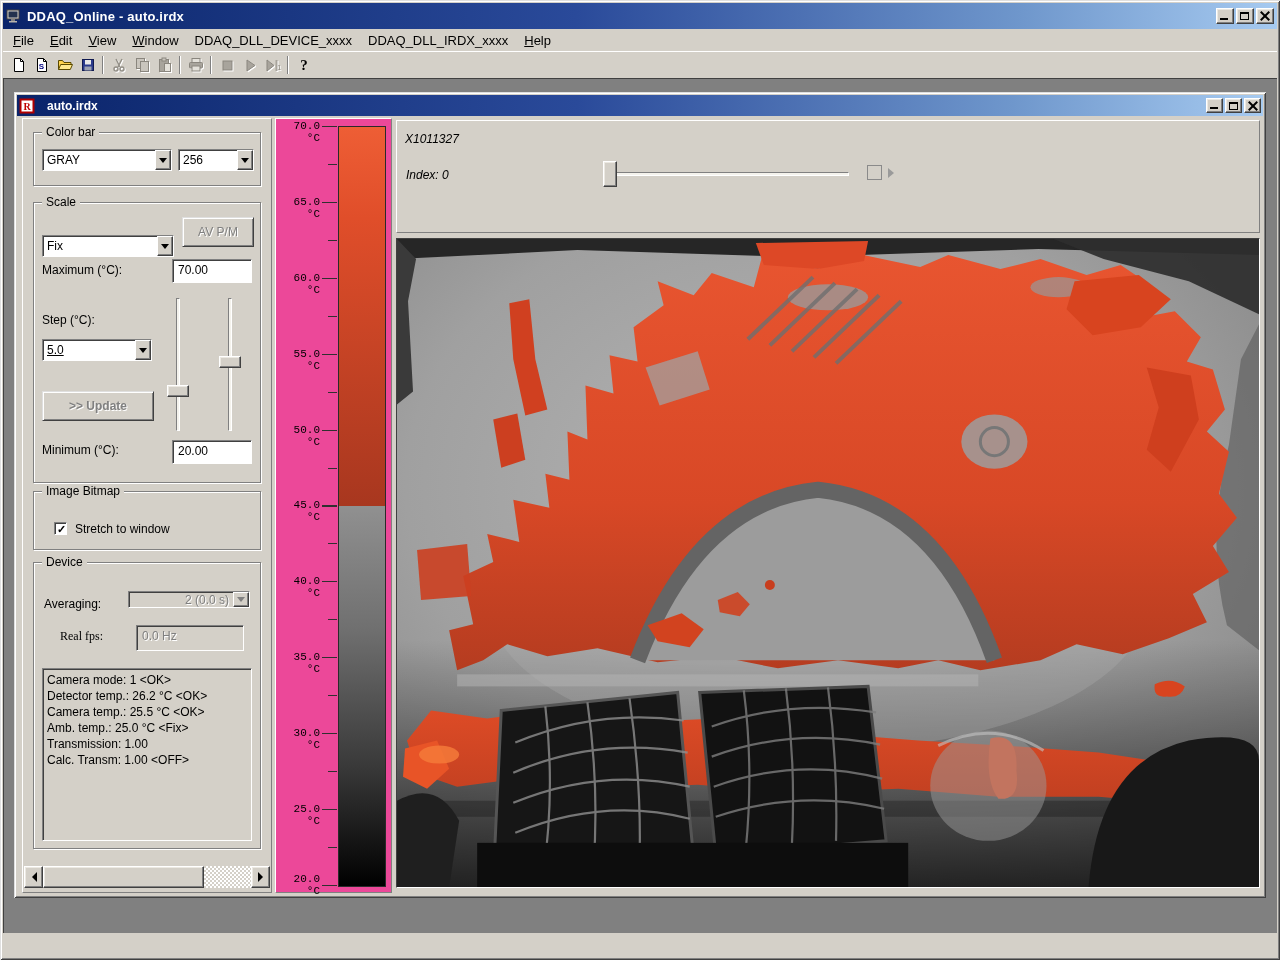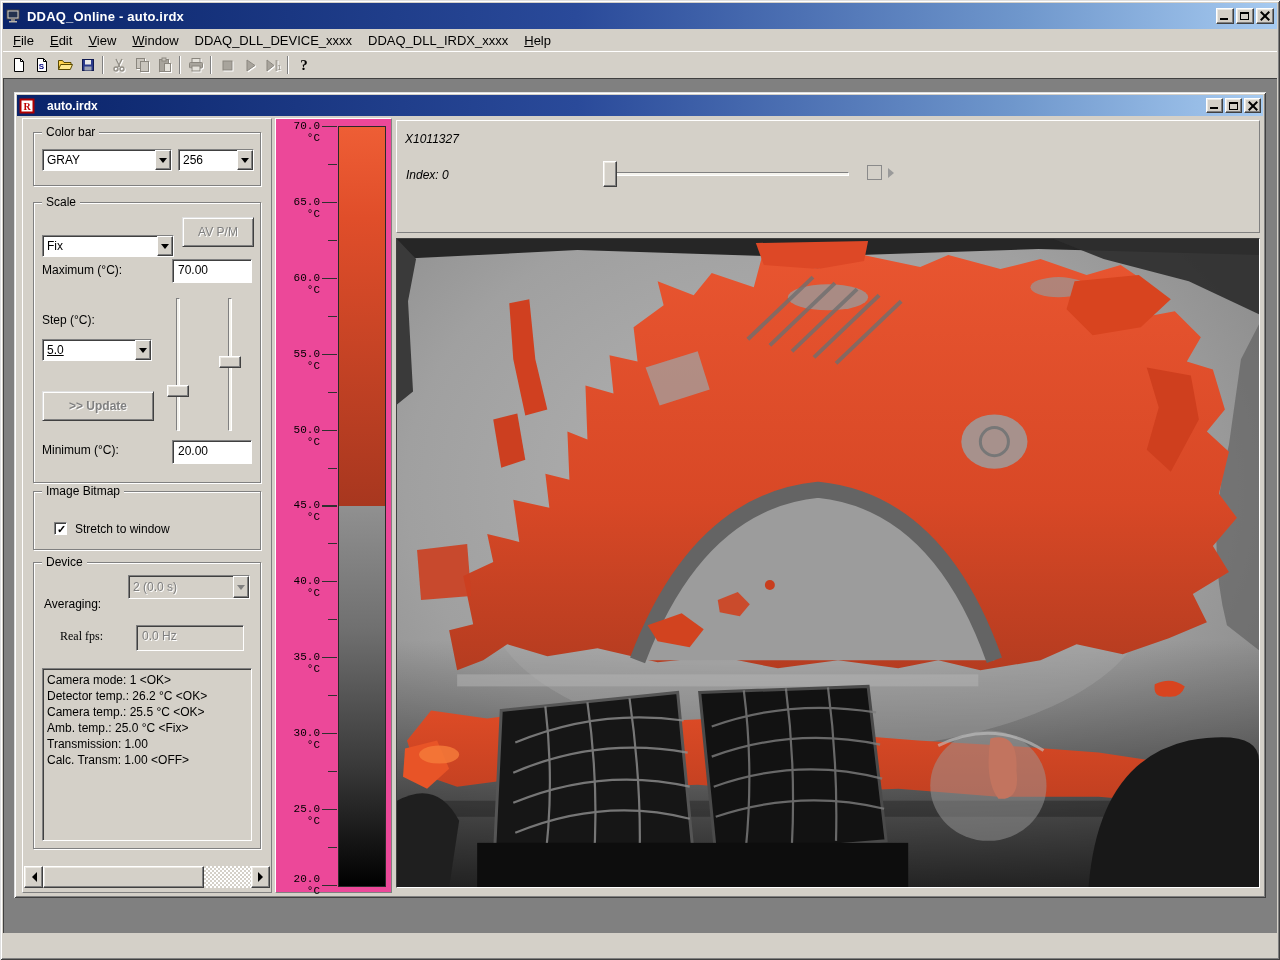--- a/index.html
+++ b/index.html
@@ -329,21 +329,21 @@
             <span class="legend">Image Bitmap</span>
             <div class="checkbox" style="left:20px; top:30px;">
               <span class="check">✓</span>
             </div>
             <div class="label" style="left:41px; top:30px;">Stretch to window</div>
           </div>
 
           <div class="groupbox" style="left:10px; top:443px; width:228px; height:287px;">
             <span class="legend">Device</span>
             <div class="label" style="left:10px; top:34px;">Averaging:</div>
-            <div class="combo disabled" style="left:94px; top:12px; width:122px; height:24px;">
+            <div class="combo disabled" style="left:94px; top:28px; width:122px; height:17px;text-align:right;">
               <span class="val">2 (0.0 s)</span>
               <span class="drop">
                   <span class="arrow-down"></span>
                 </span>
             </div>
             <div class="label" style="left:26px; top:66px;font-family:Liberation Serif, serif;">Real fps:</div>
             <div class="textbox disabled" style="left:102px; top:62px; width:108px; height:26px;">0.0 Hz</div>
 
             <div class="sunken" style="position:absolute; left:8px; top:105px; width:210px; height:173px; background:#d4d0c8; padding:3px 4px; font-size:12px; line-height:16px;">
               <div>Camera mode: 1 &lt;OK&gt;</div>

